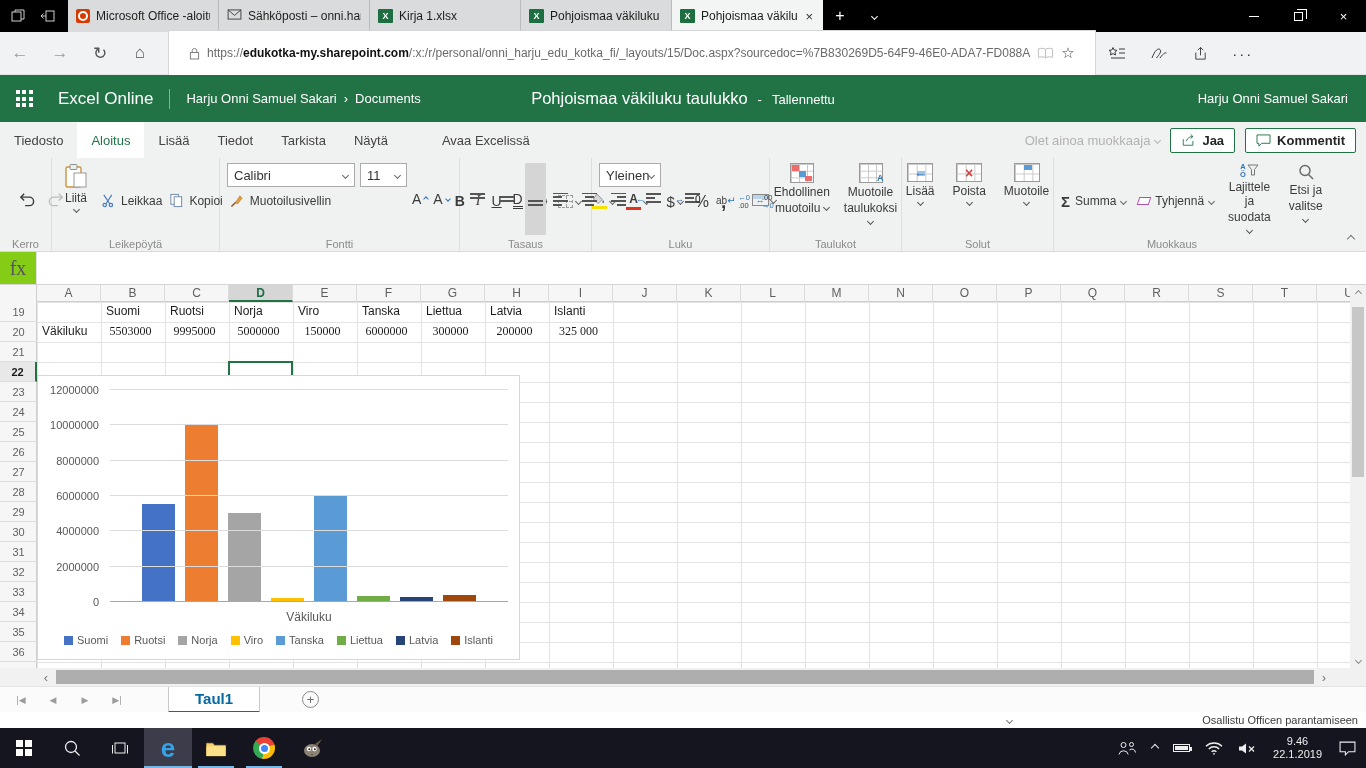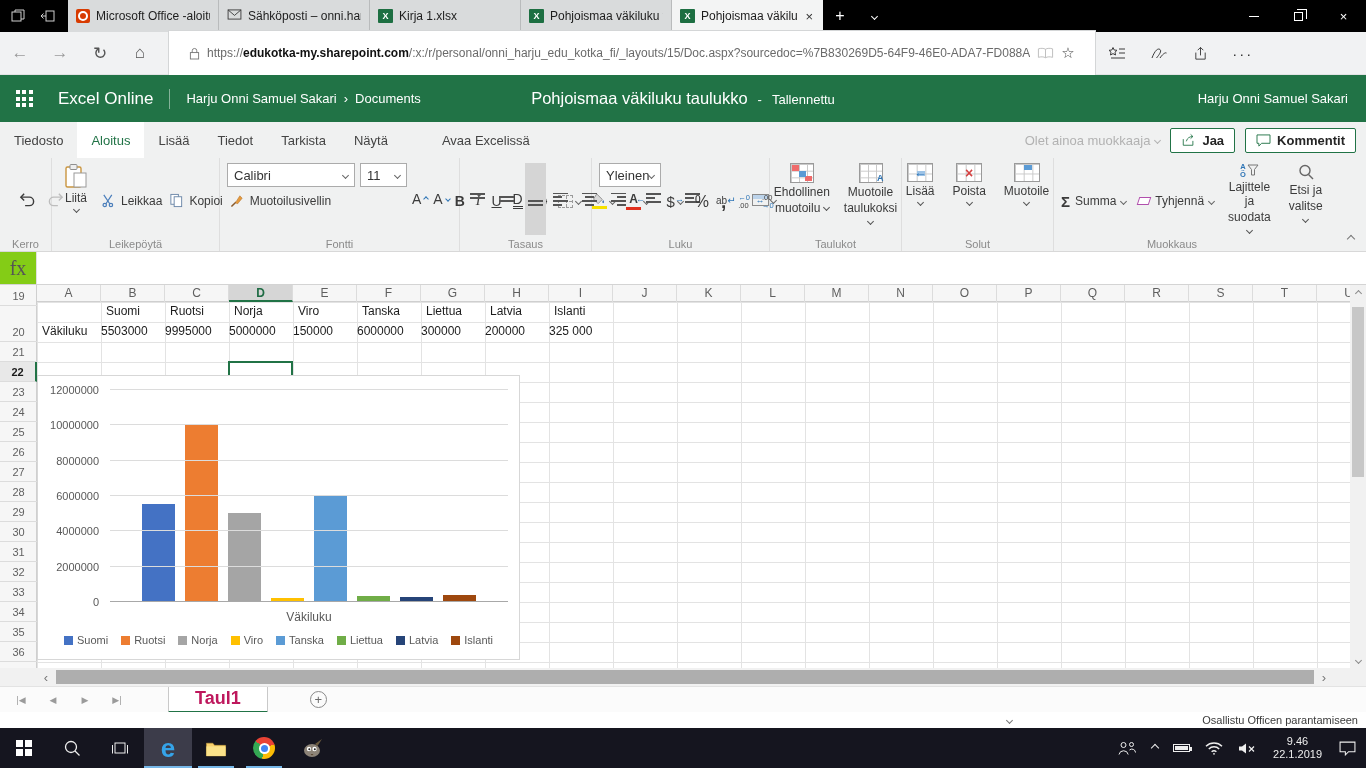--- a/index.html
+++ b/index.html
@@ -128,21 +128,21 @@
 .corner{position:absolute;left:0;top:0;width:37px;height:17px;background:#f6f6f6;border-right:1px solid #cfcfcf;}
 .corner:before{content:"";position:absolute;right:2px;bottom:2px;border-left:9px solid transparent;border-bottom:9px solid #c4c4c4;}
 .colhead{position:absolute;top:0;height:17px;text-align:center;font-size:12px;color:#5f5f5f;line-height:16px;border-right:1px solid #dcdcdc;}
 .colhead.sel{background:#d6d6d6;color:#1e6b43;font-weight:bold;border-bottom:2px solid #217346;}
 #rowheads{position:absolute;top:0;left:0;width:37px;height:383px;background:#f6f6f6;border-right:1px solid #cfcfcf;}
 .rowhead{position:absolute;left:0;width:37px;height:20px;font-size:11px;color:#5f5f5f;text-align:center;line-height:20px;border-bottom:1px solid #dcdcdc;}
 .rowhead.sel{color:#1a1a1a;font-weight:bold;background:#e8e8e8;border-right:2px solid #217346;}
 #cells{position:absolute;left:0;top:0;right:16px;bottom:0;background-image:linear-gradient(to right,#e3e3e3 1px,transparent 1px),linear-gradient(to bottom,#e3e3e3 1px,transparent 1px);background-size:64px 20px;background-position:37px 17px;}
 .cell{position:absolute;height:20px;font-size:12px;color:#1c1c1c;line-height:19px;white-space:nowrap;overflow:hidden;}
 .cell.l{text-align:left;padding-left:5px;}
-.cell.r{text-align:left;padding-right:5px;}
+.cell.r{text-align:center;padding-right:5px;font-family:Liberation Serif, serif;}
 .selbox{position:absolute;border:2px solid #217346;background:transparent;}
 
 #chart{position:absolute;left:37px;top:90px;width:483px;height:285px;background:#fff;border:1px solid #d7d7d7;z-index:5;}
 .ylabels{position:absolute;left:0;top:14px;width:66px;height:212px;}
 .ytick{position:absolute;right:5px;font-size:11px;color:#595959;}
 .plot{position:absolute;left:72px;top:14px;width:398px;height:212px;}
 .gline{position:absolute;left:0;right:0;height:1px;background:#dcdcdc;}
 .gline.base{background:#a8a8a8;}
 .bars{position:absolute;left:0;right:0;bottom:1px;display:flex;justify-content:center;align-items:flex-end;gap:10px;height:212px;}
 .bar{width:33px;}
@@ -156,21 +156,21 @@
 .sarrow{position:absolute;left:0;width:16px;height:16px;display:flex;align-items:center;justify-content:center;color:#8a8a8a;}
 
 
 #hscroll{position:absolute;top:668px;left:0;width:1366px;height:18px;background:#f1f1f1;}
 .harrow{position:absolute;top:0;width:16px;height:18px;display:flex;align-items:center;justify-content:center;color:#777;font-size:13px;}
 .hthumb{position:absolute;left:56px;top:2px;height:14px;width:1258px;background:#aeaeae;}
 
 
 #sheetbar{position:absolute;top:686px;left:0;width:1366px;height:26px;background:#fbfbfb;border-top:1px solid #e3e3e3;display:flex;align-items:center;}
 .snav{color:#9b9b9b;font-size:9px;margin-left:10px;width:22px;text-align:center;}
-.stab{height:26px;margin-left:40px;padding:0 26px;background:#fff;border:1px solid #c9c9c9;border-top:none;border-bottom:2px solid #217346;display:flex;align-items:center;font-size:18px;font-weight:bold;color:#be185d;}
+.stab{height:26px;margin-left:40px;padding:0 26px;background:#fff;border:1px solid #c9c9c9;border-top:none;border-bottom:2px solid #217346;display:flex;align-items:center;font-size:15px;font-weight:bold;color:#0369a1;}
 .addsheet{width:17px;height:17px;border:1px solid #8a8a8a;border-radius:50%;color:#6a6a6a;display:flex;align-items:center;justify-content:center;font-size:13px;margin-left:42px;}
 
 
 #statusbar{position:absolute;top:712px;left:0;width:1366px;height:16px;background:#fff;display:flex;align-items:center;justify-content:flex-end;gap:0;}
 .stchev{color:#777;margin-right:190px;}
 .feedback{font-size:11px;color:#3b3b3b;margin-right:8px;}
 
 
 #taskbar{position:absolute;top:728px;left:0;width:1366px;height:40px;background:#15151f;display:flex;align-items:stretch;color:#eee;}
 .tkbtn{width:48px;display:flex;align-items:center;justify-content:center;position:relative;}
@@ -702,21 +702,21 @@
         <div class="colhead" style="left: 869px; width: 64px;">N</div>
         <div class="colhead" style="left: 933px; width: 64px;">O</div>
         <div class="colhead" style="left: 997px; width: 64px;">P</div>
         <div class="colhead" style="left: 1061px; width: 64px;">Q</div>
         <div class="colhead" style="left: 1125px; width: 64px;">R</div>
         <div class="colhead" style="left: 1189px; width: 64px;">S</div>
         <div class="colhead" style="left: 1253px; width: 64px;">T</div>
         <div class="colhead" style="left: 1317px; width: 64px;">U</div>
       </div>
     <div id="rowheads">
-        <div class="rowhead" style="top: 1px;">19</div>
+        <div class="rowhead" style="top: 17px;">19</div>
         <div class="rowhead" style="top: 37px;">20</div>
         <div class="rowhead" style="top: 57px;">21</div>
         <div class="rowhead sel" style="top: 77px;">22</div>
         <div class="rowhead" style="top: 97px;">23</div>
         <div class="rowhead" style="top: 117px;">24</div>
         <div class="rowhead" style="top: 137px;">25</div>
         <div class="rowhead" style="top: 157px;">26</div>
         <div class="rowhead" style="top: 177px;">27</div>
         <div class="rowhead" style="top: 197px;">28</div>
         <div class="rowhead" style="top: 217px;">29</div>

